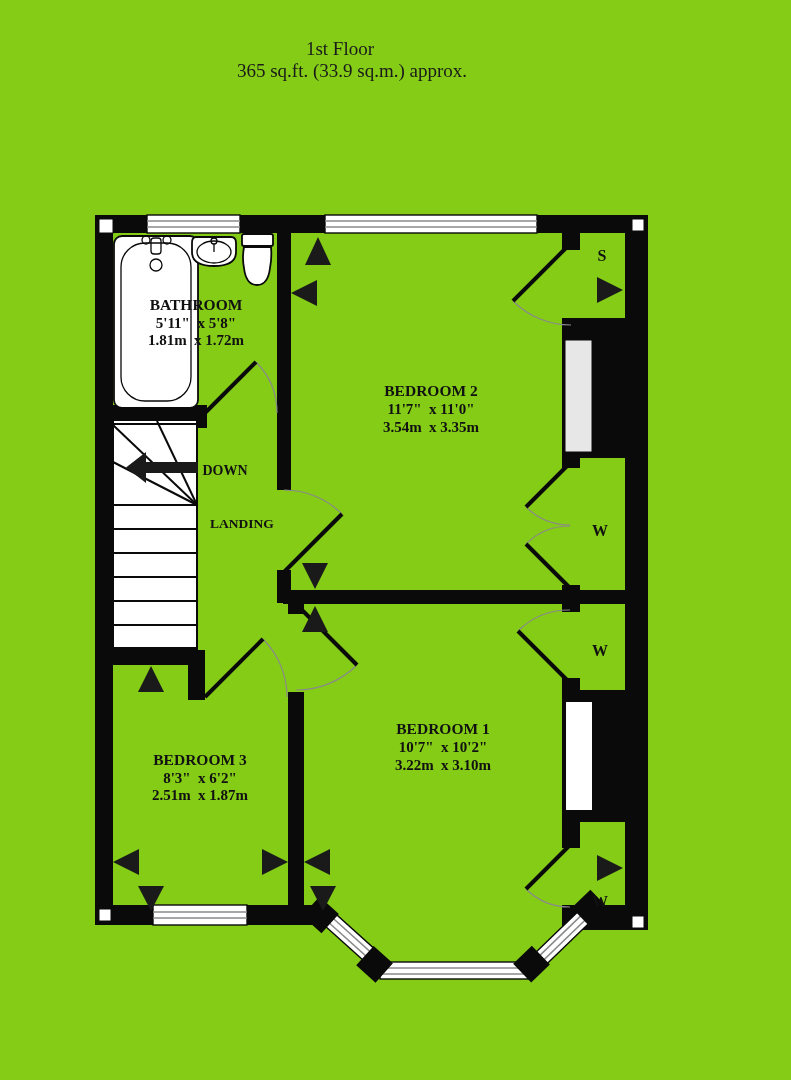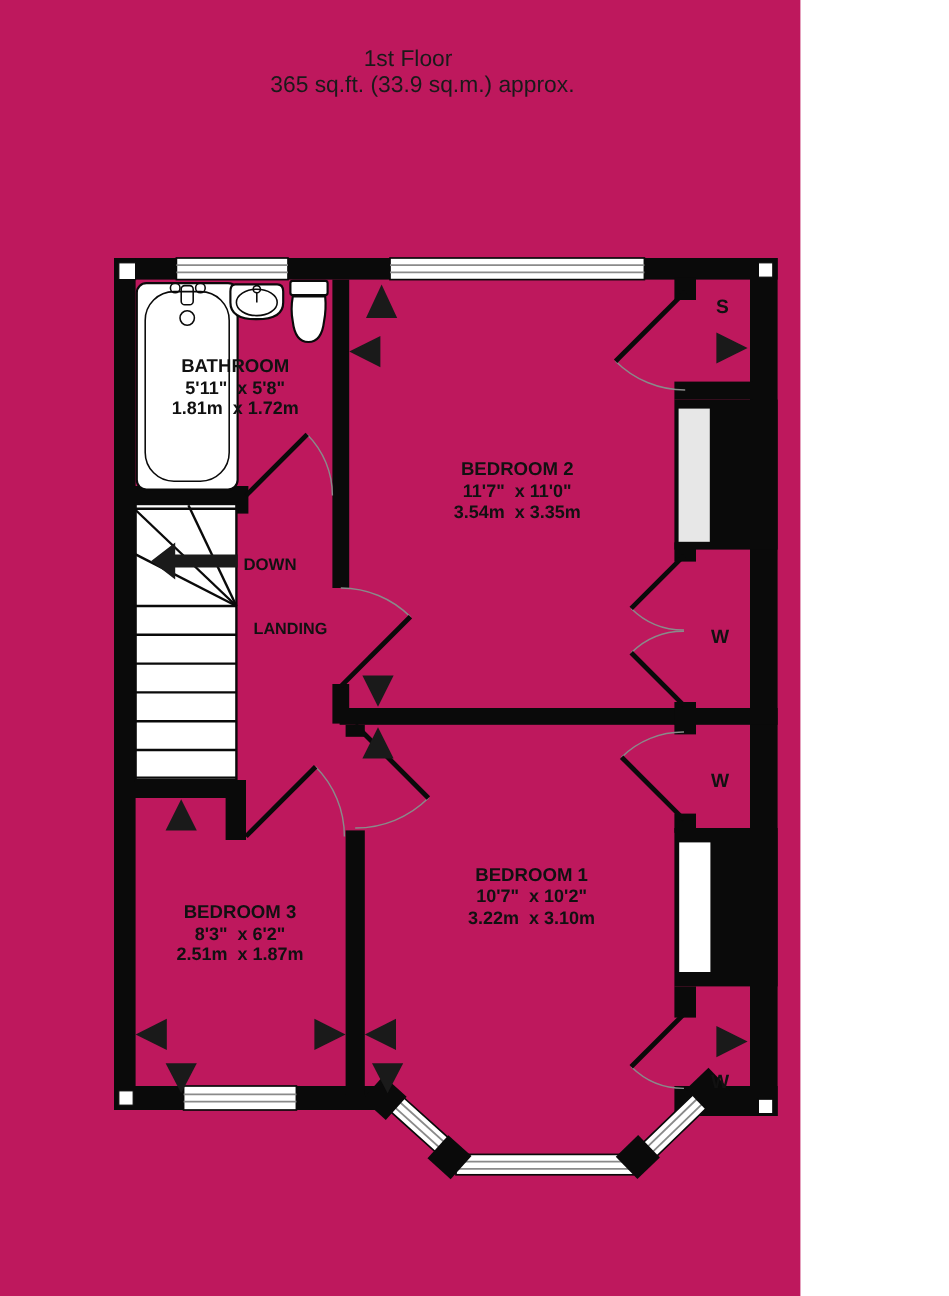--- a/index.html
+++ b/index.html
@@ -1,17 +1,17 @@
 <!DOCTYPE html>
 <html><head>
 <meta charset="utf-8">
 <style>
   html,body{margin:0;padding:0;background:#ffffff;}
-  .canvas{position:relative;width:667px;height:1080px;background:#be185d;overflow:hidden;
-          font-family:Liberation Sans, sans-serif;}
+  .canvas{position:relative;width:791px;height:1080px;background:#84cc16;overflow:hidden;
+          font-family:Liberation Serif, serif;}
   svg{display:block;}
   svg text{white-space:pre;fill:#111;}
   .title-text{font-size:19px;font-weight:400;fill:#1a1a1a;}
   .room-name{font-size:15.5px;font-weight:700;}
   .room-dim{font-size:15px;font-weight:700;}
   .small-label{font-size:13.5px;font-weight:700;}
   .down-label{font-size:14px;font-weight:600;}
   .sw-label{font-size:16px;font-weight:700;}
   .wall{fill:#0a0a0a;stroke:none;}
   .leaf{stroke:#0a0a0a;stroke-width:4;fill:none;stroke-linecap:butt;}

